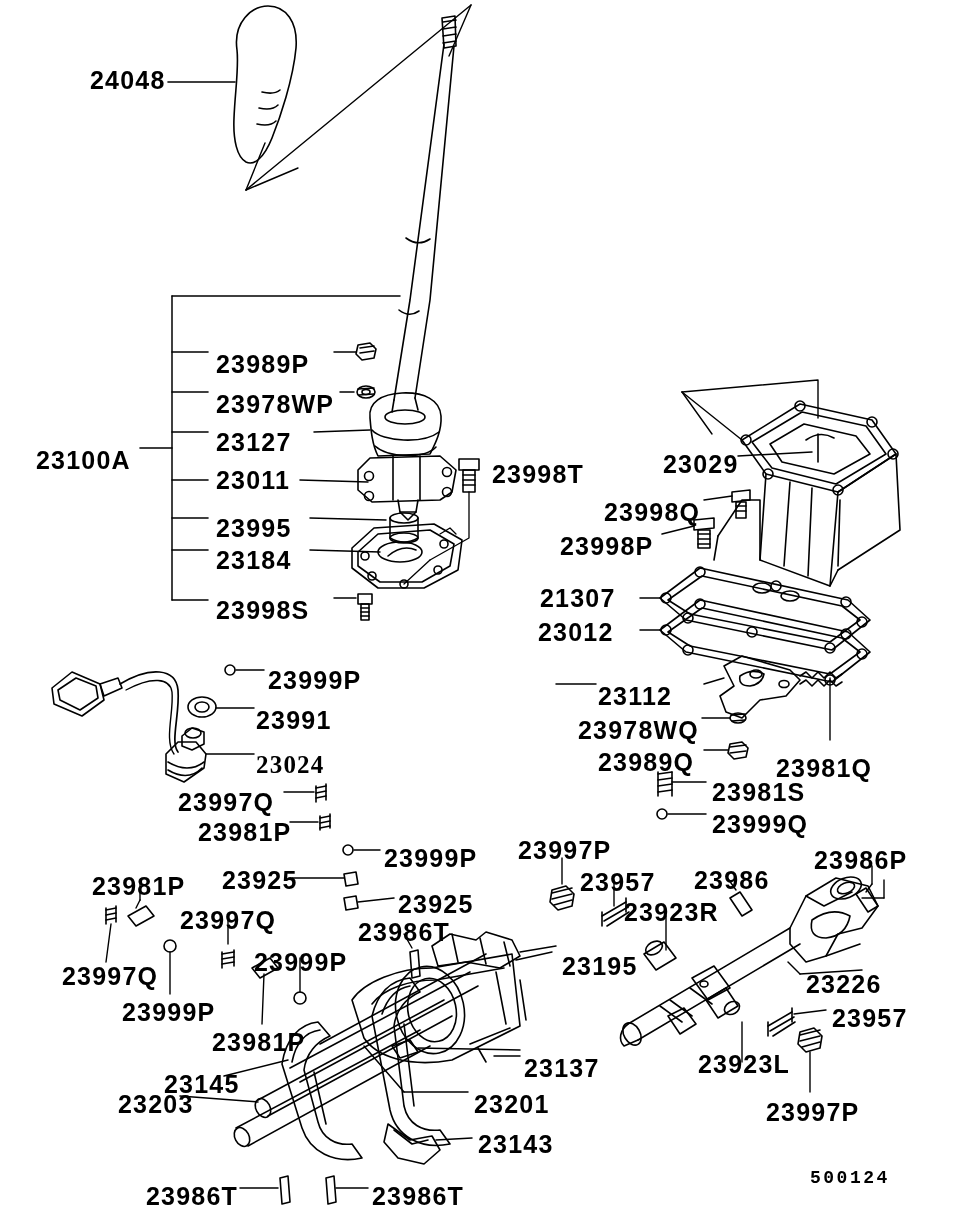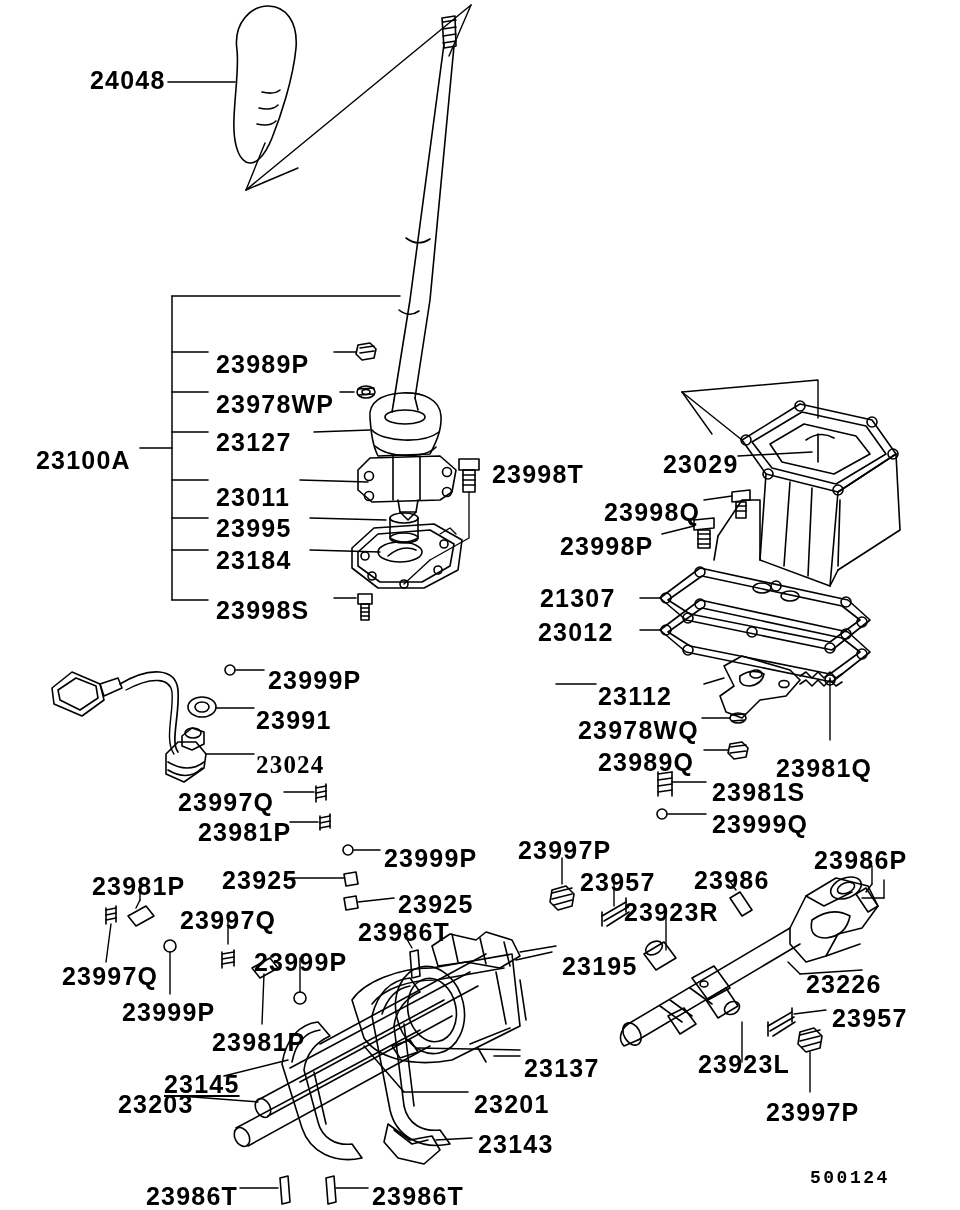--- a/index.html
+++ b/index.html
@@ -404,21 +404,21 @@
       <path d="M556 684 L596 684"></path>
     </g>
   </svg>
 
   <div id="labels">
       <div class="lbl" style="left: 90px; top: 68px;">24048</div>
       <div class="lbl" style="left: 36px; top: 448px;">23100A</div>
       <div class="lbl" style="left: 216px; top: 352px;">23989P</div>
       <div class="lbl" style="left: 216px; top: 392px;">23978WP</div>
       <div class="lbl" style="left: 216px; top: 430px;">23127</div>
-      <div class="lbl" style="left: 216px; top: 485px;">23011</div>
+      <div class="lbl" style="left: 216px; top: 468px;">23011</div>
       <div class="lbl" style="left: 216px; top: 516px;">23995</div>
       <div class="lbl" style="left: 216px; top: 548px;">23184</div>
       <div class="lbl" style="left: 216px; top: 598px;">23998S</div>
       <div class="lbl" style="left: 492px; top: 462px;">23998T</div>
       <div class="lbl" style="left: 663px; top: 452px;">23029</div>
       <div class="lbl" style="left: 604px; top: 500px;">23998Q</div>
       <div class="lbl" style="left: 560px; top: 534px;">23998P</div>
       <div class="lbl" style="left: 540px; top: 586px;">21307</div>
       <div class="lbl" style="left: 538px; top: 620px;">23012</div>
       <div class="lbl" style="left: 598px; top: 684px;">23112</div>
@@ -445,21 +445,21 @@
       <div class="lbl" style="left: 358px; top: 920px;">23986T</div>
       <div class="lbl" style="left: 254px; top: 950px;">23999P</div>
       <div class="lbl" style="left: 562px; top: 954px;">23195</div>
       <div class="lbl" style="left: 62px; top: 964px;">23997Q</div>
       <div class="lbl" style="left: 806px; top: 972px;">23226</div>
       <div class="lbl" style="left: 122px; top: 1000px;">23999P</div>
       <div class="lbl" style="left: 832px; top: 1006px;">23957</div>
       <div class="lbl" style="left: 212px; top: 1030px;">23981P</div>
       <div class="lbl" style="left: 524px; top: 1056px;">23137</div>
       <div class="lbl" style="left: 698px; top: 1052px;">23923L</div>
-      <div class="lbl" style="left: 164px; top: 1072px; text-decoration: underline;">23145</div>
+      <div class="lbl" style="left: 164px; top: 1072px;">23145</div>
       <div class="lbl" style="left: 474px; top: 1092px;">23201</div>
       <div class="lbl" style="left: 118px; top: 1092px;">23203</div>
       <div class="lbl" style="left: 766px; top: 1100px;">23997P</div>
       <div class="lbl" style="left: 478px; top: 1132px;">23143</div>
       <div class="lbl" style="left: 146px; top: 1184px;">23986T</div>
       <div class="lbl" style="left: 372px; top: 1184px;">23986T</div>
     </div>
 
   <div class="did" style="left:810px;top:1168px;">500124</div>
 

